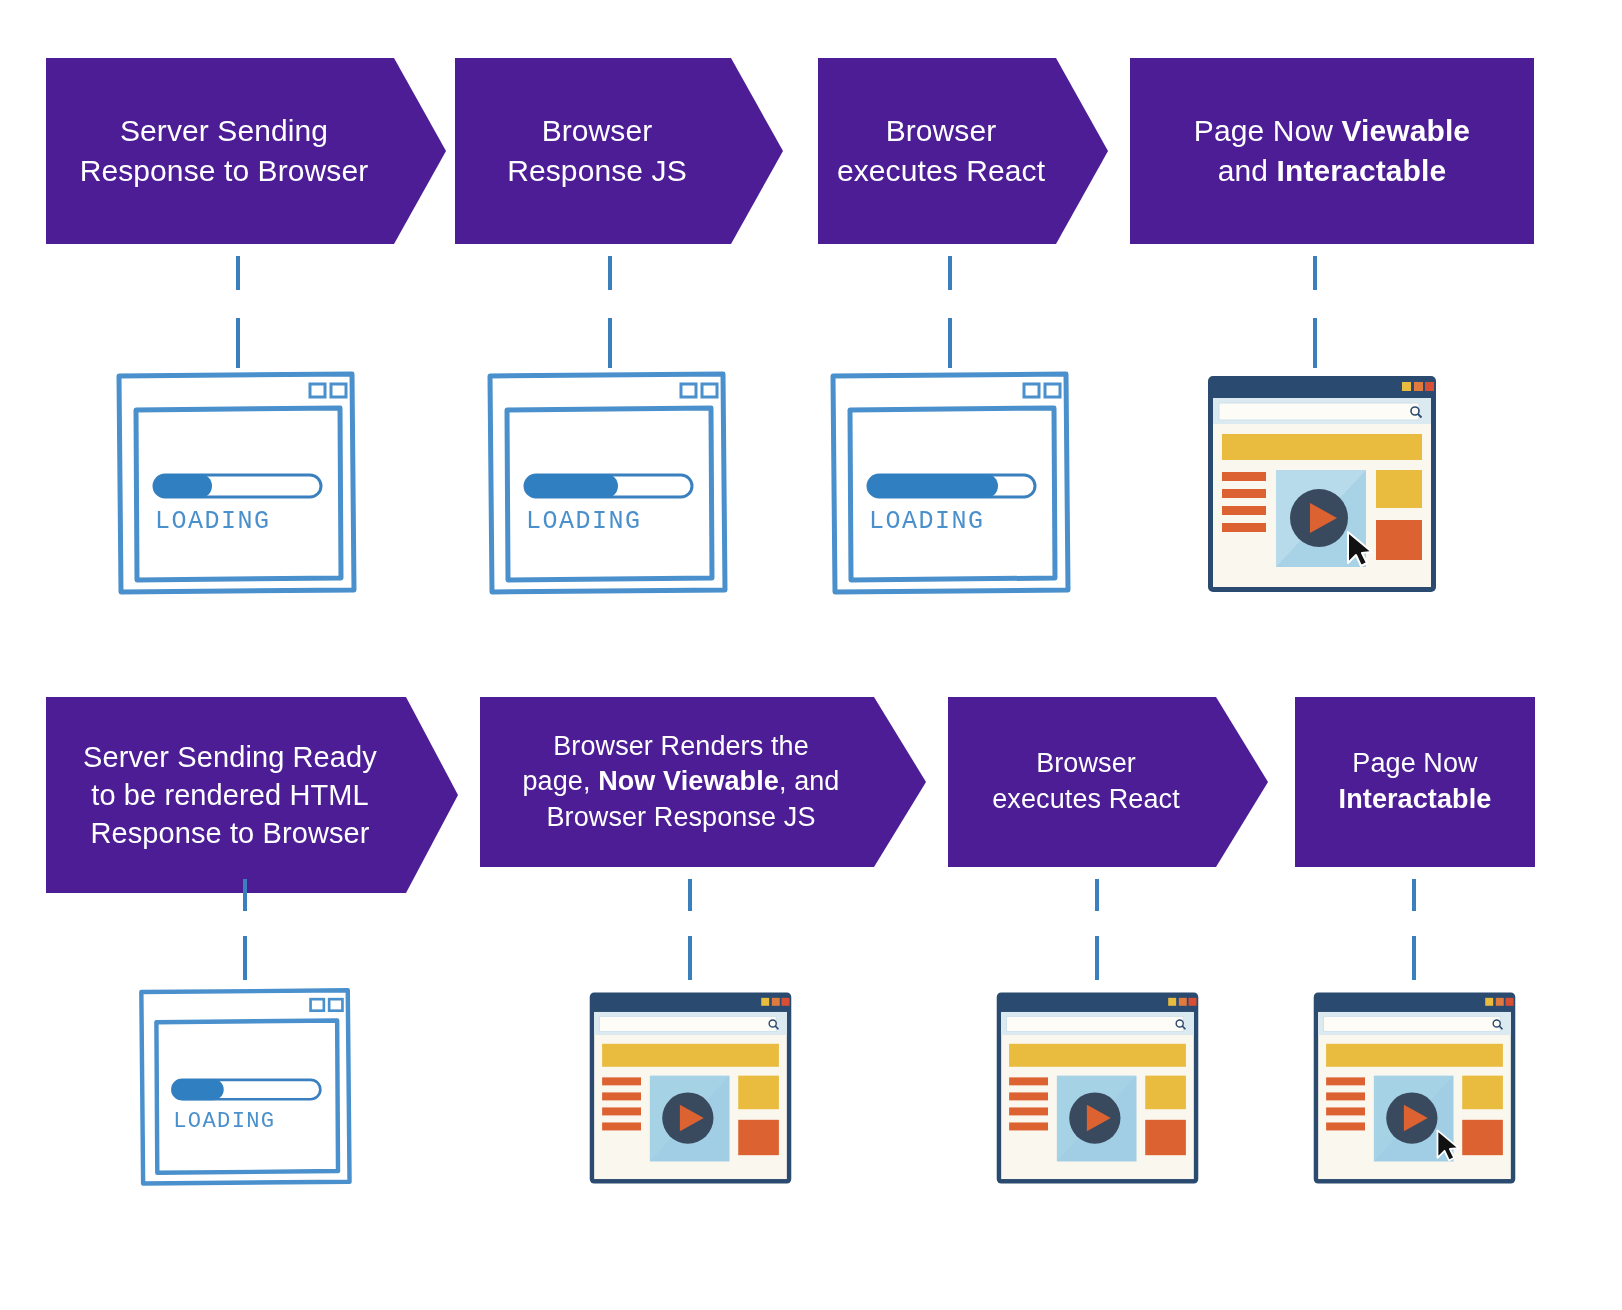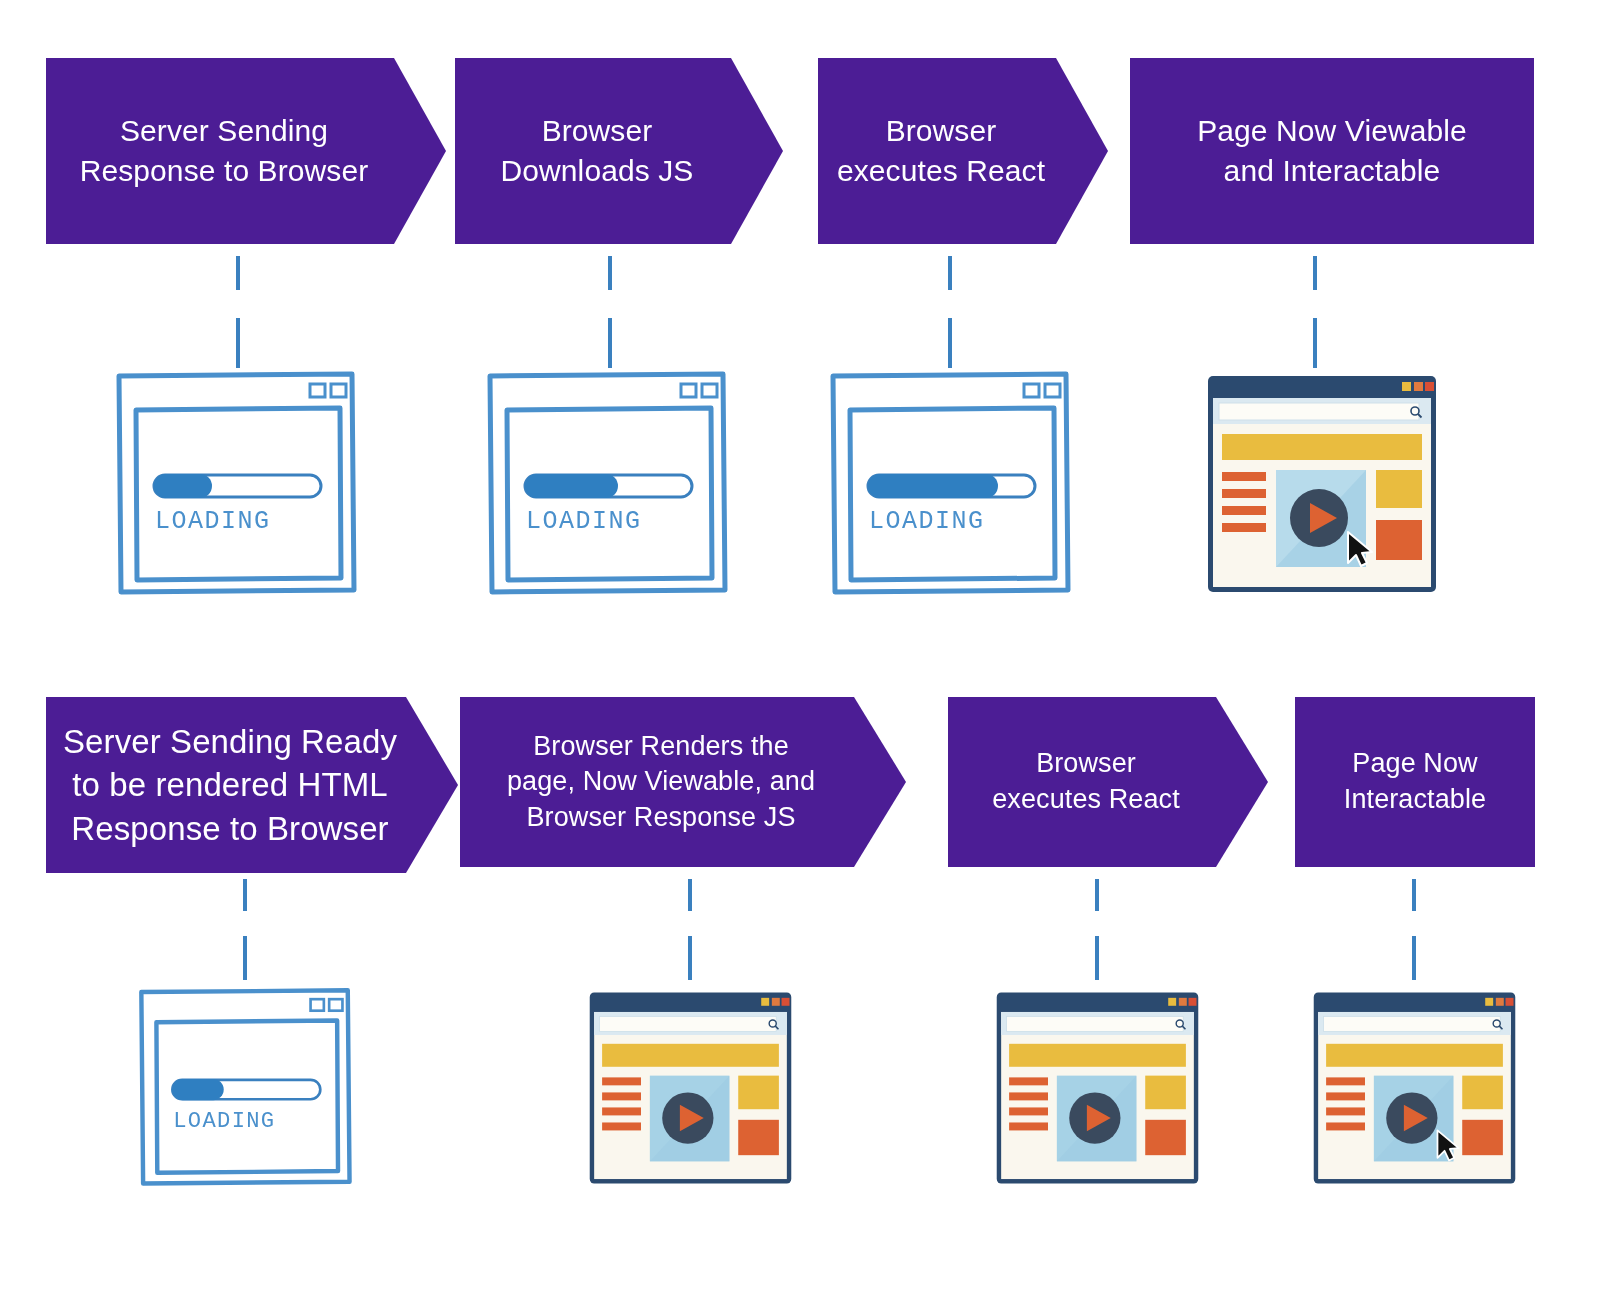--- a/index.html
+++ b/index.html
@@ -33,21 +33,21 @@
     line-height: 1.32;
     letter-spacing: 0.1px;
   }
   .chevron.pointed {
     clip-path: polygon(0 0, calc(100% - 52px) 0, 100% 50%, calc(100% - 52px) 100%, 0 100%);
   }
   .chevron .label {
     padding: 0 14px;
     font-weight: 300;
   }
-  .chevron .label b { font-weight: 400; }
+  .chevron .label b { font-weight: 700; }
   .chevron.pointed .label { transform: translateX(-22px); }
   .stem-seg {
     position: absolute;
     width: 4px;
     background: #3a80bf;
   }
 
   
   .sketchwin {
     position: absolute;
@@ -68,21 +68,21 @@
       <span>Server Sending</span><br>
       <span>Response to Browser</span>
     </div>
   </div>
   <div class="stem-seg" style="left:236px; top:256px; height:34px;"></div>
   <div class="stem-seg" style="left:236px; top:318px; height:50px;"></div>
 
   <div class="chevron pointed" style="left:455px; top:58px; width:328px; height:186px; font-size:30px;">
     <div class="label">
       <span>Browser</span><br>
-      <span>Downloads JS</span>
+      <span>Response JS</span>
     </div>
   </div>
   <div class="stem-seg" style="left:608px; top:256px; height:34px;"></div>
   <div class="stem-seg" style="left:608px; top:318px; height:50px;"></div>
 
   <div class="chevron pointed" style="left:818px; top:58px; width:290px; height:186px; font-size:30px;">
     <div class="label">
       <span>Browser</span><br>
       <span>executes React</span>
     </div>
@@ -175,31 +175,31 @@
       <circle cx="115" cy="146" r="29" fill="#3a4a5e"></circle>
       <polygon points="106,131 133,146 106,161" fill="#dd6232"></polygon>
       <rect x="172" y="98" width="46" height="38" fill="#e9bc3f"></rect>
       <rect x="172" y="148" width="46" height="40" fill="#dd6232"></rect>
       <g transform="translate(144,160)">
         <polygon points="0,0 0,31 8,23 13,34 19,31 14,21 24,20" fill="#111111" stroke="#ffffff" stroke-width="2" stroke-linejoin="round"></polygon>
       </g>
     </svg>
   </div>
 
-  <div class="chevron pointed" style="left:46px; top:697px; width:412px; height:176px; font-size:33px;">
+  <div class="chevron pointed" style="left:46px; top:697px; width:412px; height:196px; font-size:29px;">
     <div class="label">
       <span>Server Sending Ready</span><br>
       <span>to be rendered HTML</span><br>
       <span>Response to Browser</span>
     </div>
   </div>
   <div class="stem-seg" style="left:243px; top:879px; height:32px;"></div>
   <div class="stem-seg" style="left:243px; top:936px; height:44px;"></div>
 
-  <div class="chevron pointed" style="left:460px; top:697px; width:446px; height:170px; font-size:27px;">
+  <div class="chevron pointed" style="left:480px; top:697px; width:446px; height:170px; font-size:27px;">
     <div class="label">
       <span>Browser Renders the</span><br>
       <span>page, </span><b>Now Viewable</b><span>, and</span><br>
       <span>Browser Response JS</span>
     </div>
   </div>
   <div class="stem-seg" style="left:688px; top:879px; height:32px;"></div>
   <div class="stem-seg" style="left:688px; top:936px; height:44px;"></div>
 
   <div class="chevron pointed" style="left:948px; top:697px; width:320px; height:170px; font-size:27px;">

